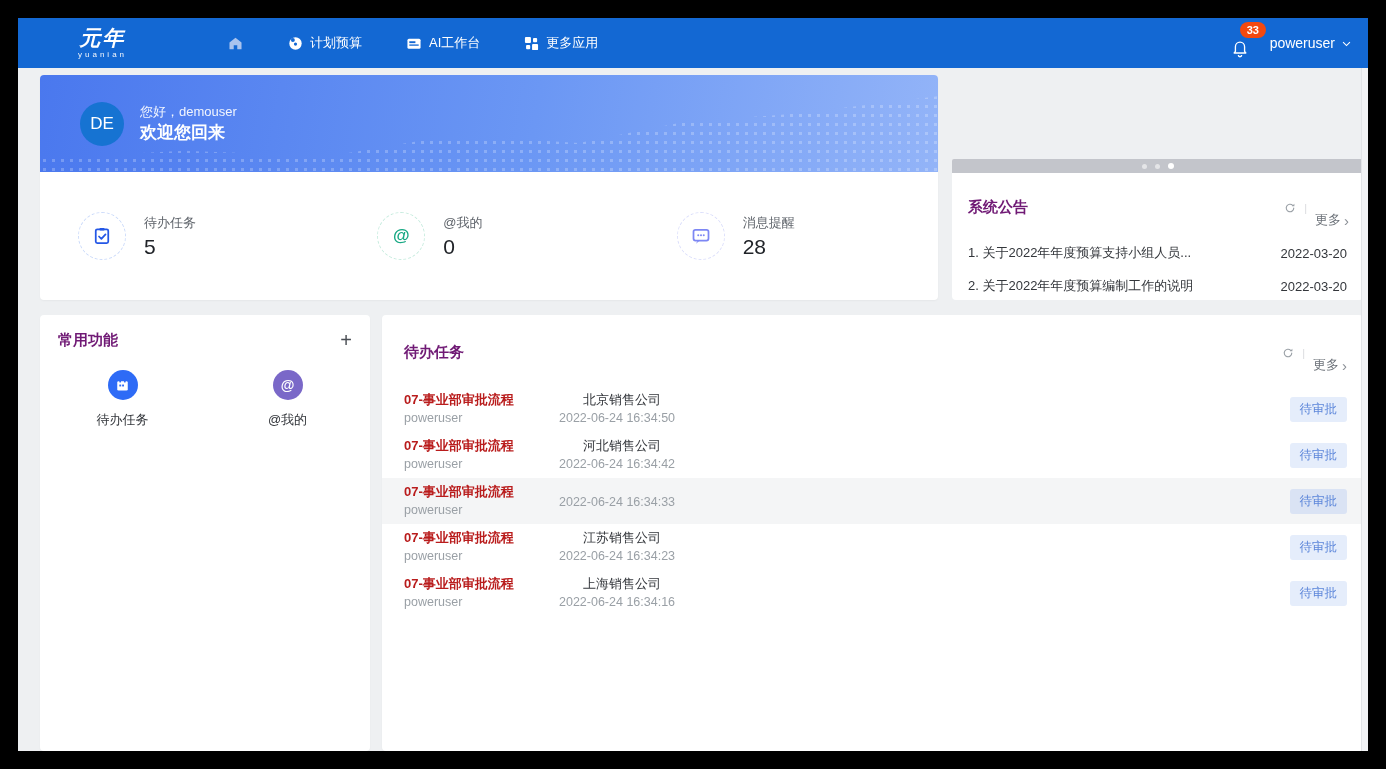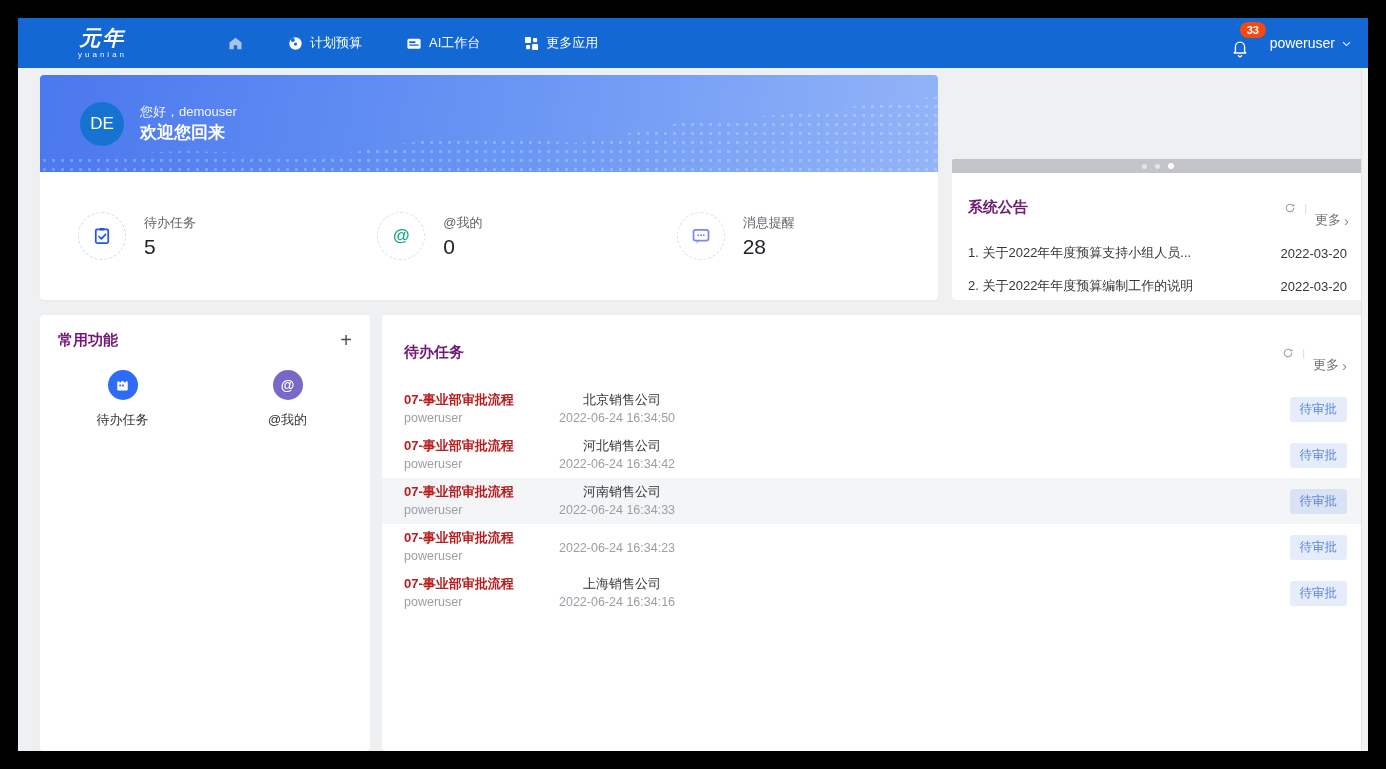--- a/index.html
+++ b/index.html
@@ -314,32 +314,32 @@
         </div>
         <span class="badge">待审批</span>
       </div>
 
       <div class="trow hl">
         <div class="col-flow">
           <div class="l1">07-事业部审批流程</div>
           <div class="l2">poweruser</div>
         </div>
         <div class="col-co">
-          <div class="l1r">河南销售公司</div>
           <div class="l2">2022-06-24 16:34:33</div>
         </div>
         <span class="badge">待审批</span>
       </div>
 
       <div class="trow">
         <div class="col-flow">
           <div class="l1">07-事业部审批流程</div>
           <div class="l2">poweruser</div>
         </div>
         <div class="col-co">
+          <div class="l1r">江苏销售公司</div>
           <div class="l2">2022-06-24 16:34:23</div>
         </div>
         <span class="badge">待审批</span>
       </div>
 
       <div class="trow">
         <div class="col-flow">
           <div class="l1">07-事业部审批流程</div>
           <div class="l2">poweruser</div>
         </div>

